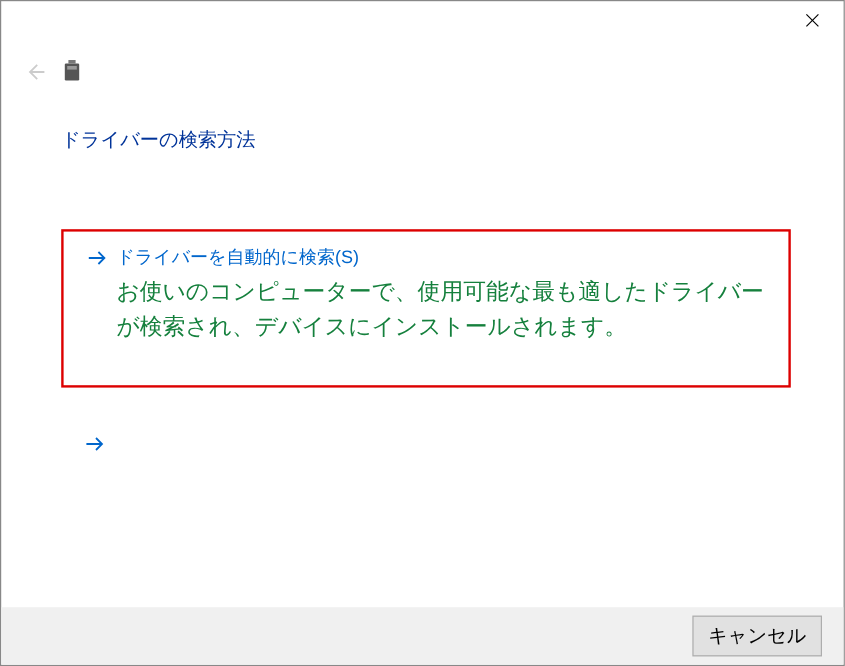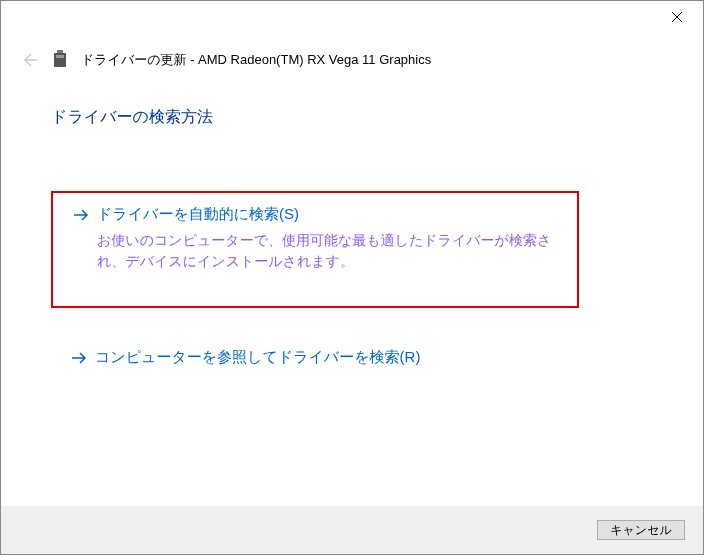--- a/index.html
+++ b/index.html
@@ -73,21 +73,21 @@
     }
     .heading {
       font-size: 16px;
       color: #003399;
       margin-bottom: 63px;
     }
     .option {
       padding: 14px 20px 14px 20px;
       margin-bottom: 26px;
       cursor: pointer;
-      width: 528px;
+      width: 608px;
     }
     .option.highlighted {
       border: 2px solid #d00;
       padding-top: 12px;
       padding-bottom: 34px;
     }
     .option-title-row {
       display: flex;
       align-items: center;
       gap: 8px;
@@ -100,43 +100,43 @@
     }
     .option-arrow svg {
       width: 16px;
       height: 14px;
     }
     .option-title {
       font-size: 15px;
       color: #0066cc;
     }
     .option-desc {
-      font-size: 14px;
-      color: #8b5cf6;
+      font-size: 19px;
+      color: #15803d;
       margin-left: 24px;
       line-height: 1.5;
     }
     .footer {
       position: absolute;
       bottom: 0;
       left: 0;
       right: 0;
       height: 48px;
       background: #f0f0f0;
       display: flex;
       justify-content: flex-end;
       align-items: center;
       padding: 0 18px;
     }
     .cancel-btn {
       min-width: 88px;
-      height: 20px;
+      height: 34px;
       background: #e1e1e1;
       border: 1px solid #adadad;
-      font-size: 12px;
+      font-size: 16px;
       font-family: inherit;
       cursor: pointer;
       padding: 0 12px;
     }
   </style>
 </head>
 <body>
 
 <div class="titlebar">
   <div class="close-btn">
@@ -153,21 +153,20 @@
       <path d="M11 3 L5 9 L11 15 M5 9 L17 9" fill="none" stroke="#ccc" stroke-width="1.5"></path>
     </svg>
   </div>
   <div class="device-icon">
     <svg viewBox="0 0 16 20">
       <rect x="2" y="3" width="12" height="14" fill="#555" rx="1"></rect>
       <rect x="4" y="5" width="8" height="3" fill="#999"></rect>
       <rect x="5" y="0" width="6" height="3" fill="#777"></rect>
     </svg>
   </div>
-  <div class="window-title">ドライバーの更新 - AMD Radeon(TM) RX Vega 11 Graphics</div>
 </div>
 
 <div class="content">
   <div class="heading">ドライバーの検索方法</div>
 
   <div class="option highlighted">
     <div class="option-title-row">
       <span class="option-arrow">
         <svg viewBox="0 0 16 14">
           <path d="M1 7 L14 7 M9 2 L14 7 L9 12" fill="none" stroke="#0066cc" stroke-width="1.5"></path>
@@ -178,20 +177,19 @@
     <div class="option-desc">お使いのコンピューターで、使用可能な最も適したドライバーが検索され、デバイスにインストールされます。</div>
   </div>
 
   <div class="option">
     <div class="option-title-row">
       <span class="option-arrow">
         <svg viewBox="0 0 16 14">
           <path d="M1 7 L14 7 M9 2 L14 7 L9 12" fill="none" stroke="#0066cc" stroke-width="1.5"></path>
         </svg>
       </span>
-      <span class="option-title">コンピューターを参照してドライバーを検索(R)</span>
     </div>
   </div>
 </div>
 
 <div class="footer">
   <button class="cancel-btn">キャンセル</button>
 </div>
 
 </body></html>

